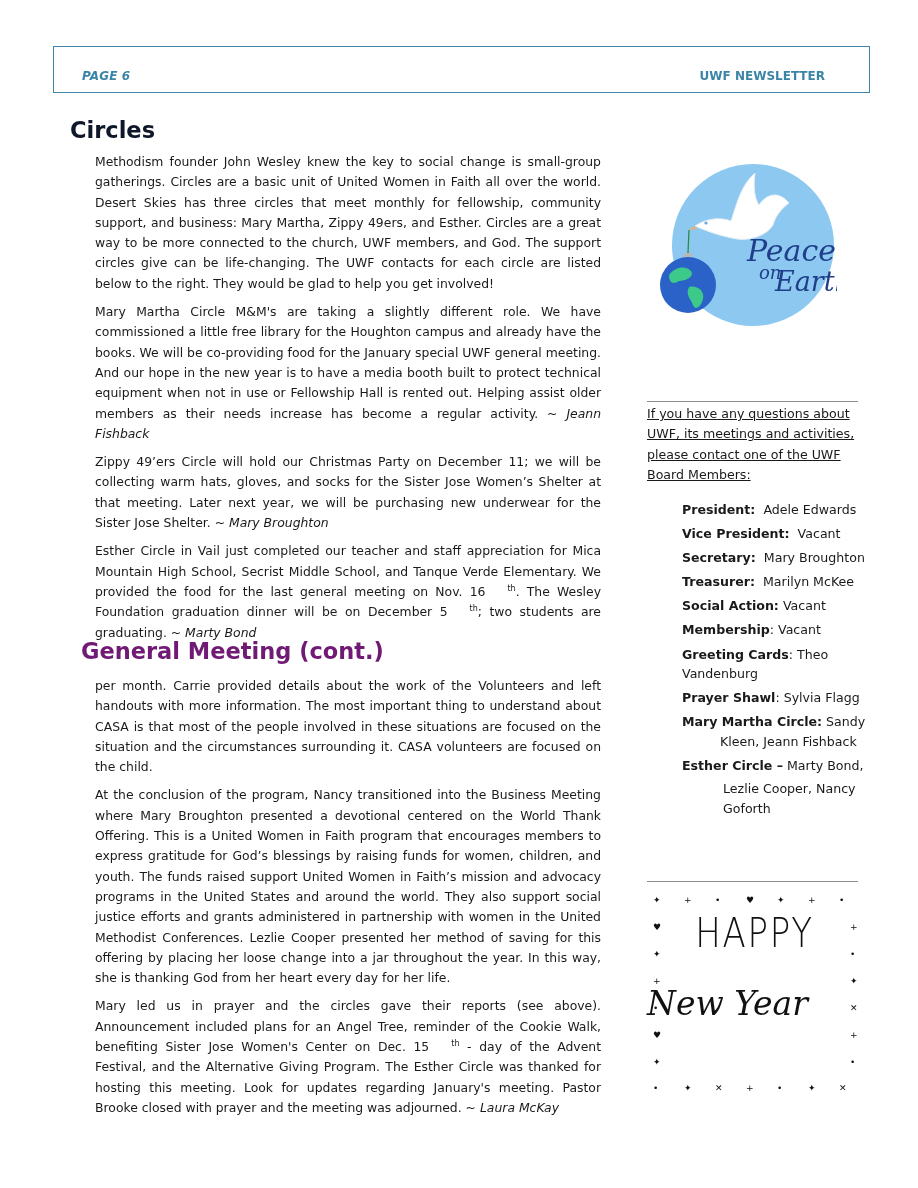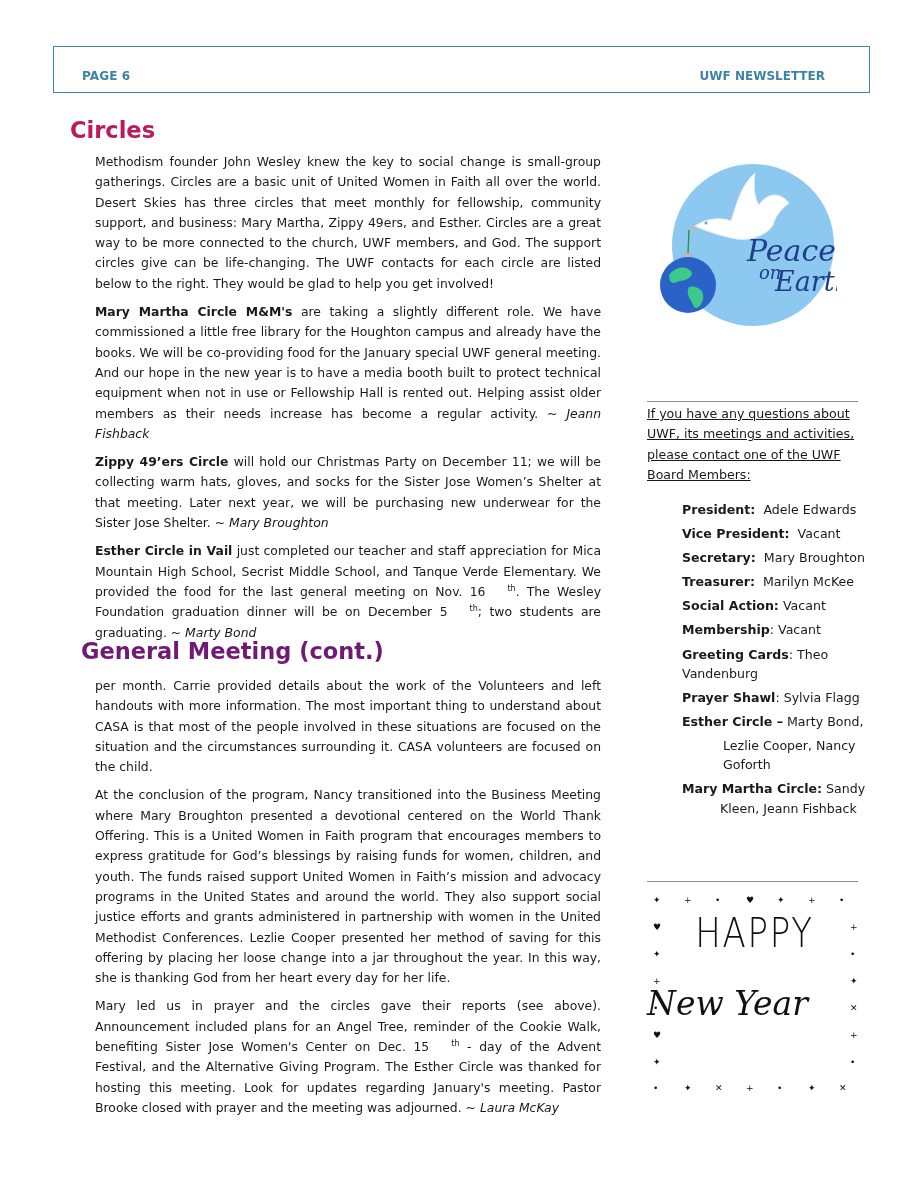--- a/index.html
+++ b/index.html
@@ -1,31 +1,31 @@
 <!DOCTYPE html>
 <html><head>
 <meta charset="utf-8">
 <style>
   html, body { margin: 0; padding: 0; background: #ffffff; }
   body { width: 918px; height: 1188px; position: relative; overflow: hidden;
          font-family: "DejaVu Sans", sans-serif; color: #1a1a1a; }
   .header-box { position: absolute; left: 53px; top: 46px; width: 817px; height: 47px;
                 border: 1.5px solid #3f86a8; box-sizing: border-box; }
   .header-left { position: absolute; left: 28px; top: 22px; font-size: 12px; font-weight: bold;
-                 color: #3b84a6; letter-spacing: 0.1px; }
+                 color: #3b84a6; letter-spacing: 0.1px; font-style: italic; }
   .header-right { position: absolute; right: 44px; top: 22px; font-size: 12px; font-weight: bold;
                   color: #3b84a6; }
   .h-circles { position: absolute; left: 70px; top: 117px; font-size: 22.5px; font-weight: bold;
-               color: #be185d; margin: 0; }
+               color: #0f172a; margin: 0; }
   .h-general { position: absolute; left: 81px; top: 638px; font-size: 22.5px; font-weight: bold;
                color: #701a75; margin: 0; }
   .col { position: absolute; left: 95px; width: 506px; font-size: 12.4px; line-height: 20.3px;
          text-align: justify; }
   .col p { margin: 0 0 8px 0; }
-  .col b { font-weight: bold; }
+  .col b { font-weight: normal; }
   .col i { font-style: italic; }
   .col sup { font-size: 8px; line-height: 0; padding-left: 22px; }
   #circles-body { top: 152px; }
   #general-body { top: 676px; }
   .logo { position: absolute; left: 655px; top: 163px; width: 182px; height: 170px; }
   .rule { position: absolute; left: 647px; width: 211px; height: 0; border-top: 1.5px solid #8c8c8c; }
   .contact-intro { position: absolute; left: 647px; top: 404px; width: 215px; font-size: 12.6px;
                    line-height: 20.3px; text-decoration: underline; }
   .officers { position: absolute; left: 682px; top: 500px; width: 215px; font-size: 12.6px; line-height: 19.5px; }
   .officer { margin: 0 0 4.6px 0; }
@@ -91,22 +91,22 @@
 
 <div class="officers">
   <div class="officer"><span class="role">President:</span><span style="white-space:pre">  Adele Edwards</span></div>
   <div class="officer"><span class="role">Vice President:</span><span style="white-space:pre">  Vacant</span></div>
   <div class="officer"><span class="role">Secretary:</span><span style="white-space:pre">  Mary Broughton</span></div>
   <div class="officer"><span class="role">Treasurer:</span><span style="white-space:pre">  Marilyn McKee</span></div>
   <div class="officer"><span class="role">Social Action:</span><span style="white-space:pre"> Vacant</span></div>
   <div class="officer"><span class="role">Membership</span><span>: Vacant</span></div>
   <div class="officer"><span class="role">Greeting Cards</span><span>: Theo</span><br><span>Vandenburg</span></div>
   <div class="officer"><span class="role">Prayer Shawl</span><span>: Sylvia Flagg</span></div>
+  <div class="officer circle-row"><span class="role">Mary Martha Circle:</span><span> Sandy</span><span class="cont">Kleen, Jeann Fishback</span></div>
   <div class="officer esther"><span class="role">Esther Circle –</span><span> Marty Bond,</span><span class="cont" style="width:140px;">Lezlie Cooper, Nancy Goforth</span></div>
-  <div class="officer circle-row"><span class="role">Mary Martha Circle:</span><span> Sandy</span><span class="cont">Kleen, Jeann Fishback</span></div>
 </div>
 <div class="rule" style="top:881px;"></div>
 
 <div class="ny">
   <div class="ny-happy">HAPPY</div>
   <div class="ny-new">New Year</div>
   <div id="stars">
       <span class="star" style="left: 6px; top: 4px;">✦</span>
       <span class="star" style="left: 6px; top: 192px;">•</span>
       <span class="star" style="left: 37px; top: 4px;">+</span>

